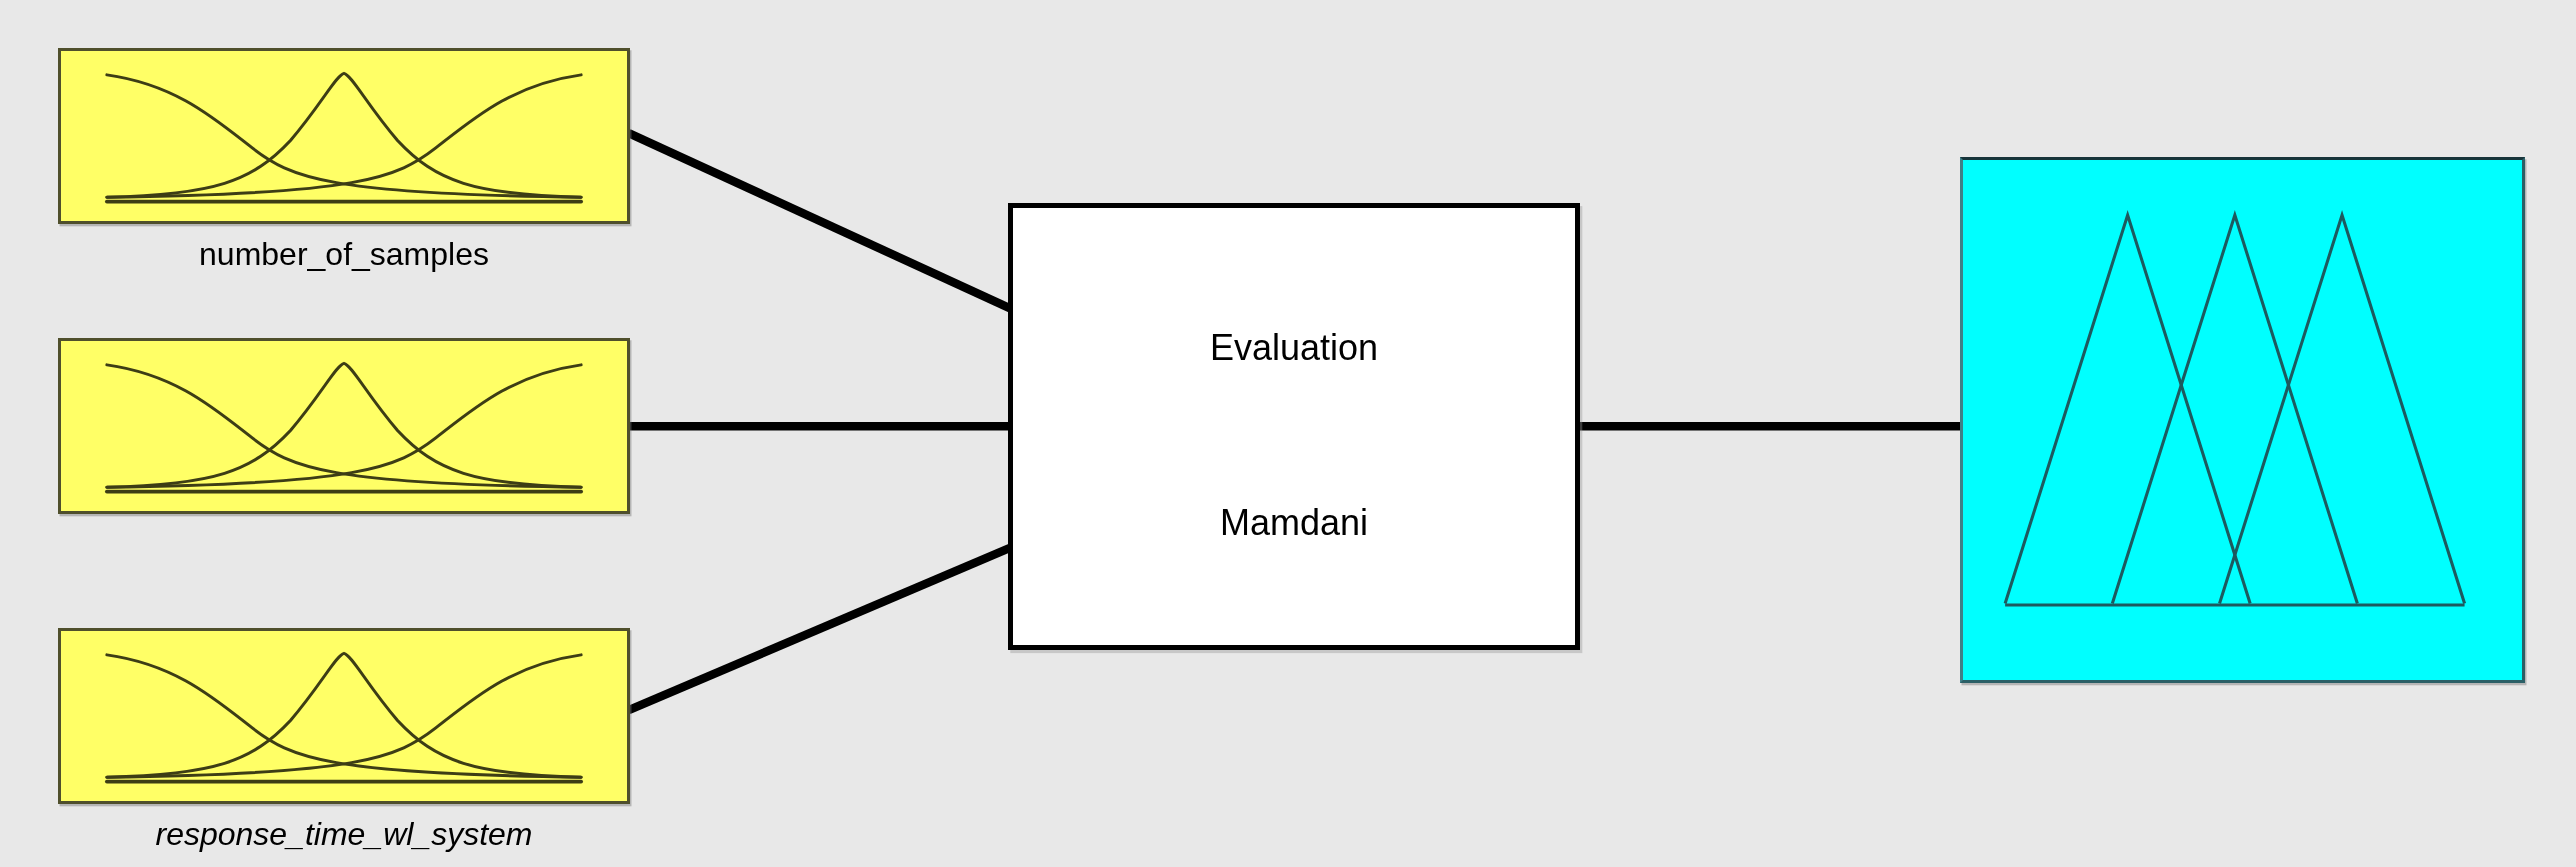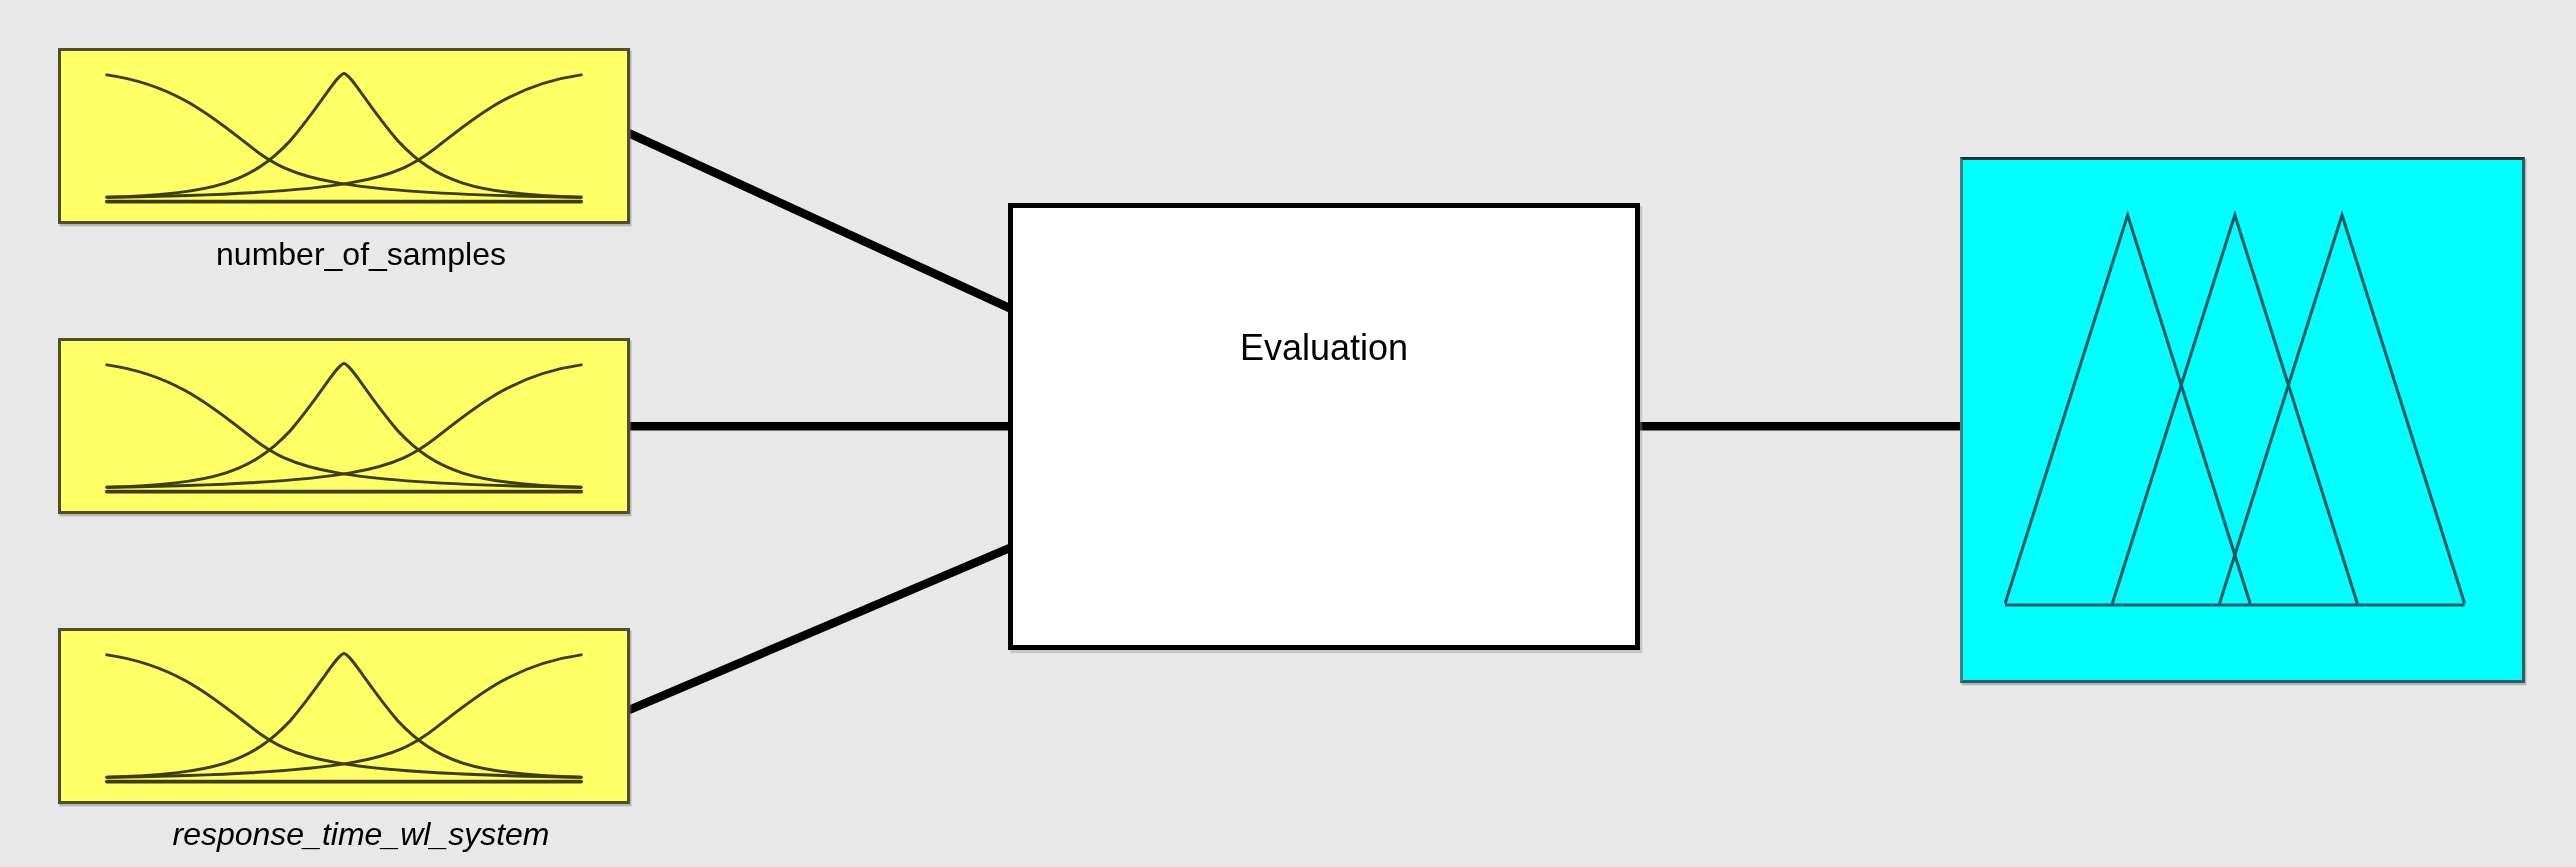--- a/index.html
+++ b/index.html
@@ -47,21 +47,20 @@
 
   
   .caption {
     position: absolute;
     text-align: center;
     white-space: nowrap;
     color: #000000;
     font-family: "Liberation Sans", sans-serif;
     font-size: 32px;
     line-height: 1;
-    margin-left: 17px;
   }
   .caption.serif {
     font-family: "Liberation Serif", serif;
     font-size: 37px;
   }
 
   
   .engine {
     position: absolute;
     box-sizing: border-box;
@@ -134,22 +133,23 @@
         <path d="M60,32 C150,45 200,90 250,130 C300,170 350,192 680,196"></path>
         <path d="M60,196 C200,193 250,175 300,120 C340,72 360,32 370,30
                  C380,32 400,72 440,120 C490,175 540,193 680,196"></path>
         <path d="M60,196 C390,192 440,170 490,130 C540,90 590,45 680,32"></path>
         <path d="M60,202 L680,202" stroke-width="5"></path>
       </g>
     </svg>
   </div>
   <div class="caption" style="left:0px; top:818px; width:688px;font-style:italic;">response_time_wl_system</div>
 
-  <div class="engine" style="left:1008px; top:203px; width:632px; height:447px;padding-left:20px;">
+  <div class="engine" style="left:1008px; top:203px; width:572px; height:447px;padding-left:20px;">
     <div class="engine-text engine-title">Evaluation</div>
+    <div class="engine-text engine-method">Mamdani</div>
   </div>
 
   <div class="var-box output" style="left:1960px; top:157px; width:565px; height:526px;">
     <svg viewBox="0 0 730 680" preserveAspectRatio="none">
       <g fill="none" stroke="#1d5a5f" stroke-width="4" stroke-linejoin="miter">
 
         <path d="M55,580 L215,72 L375,580"></path>
 
         <path d="M195,580 L355,72 L515,580"></path>
 

